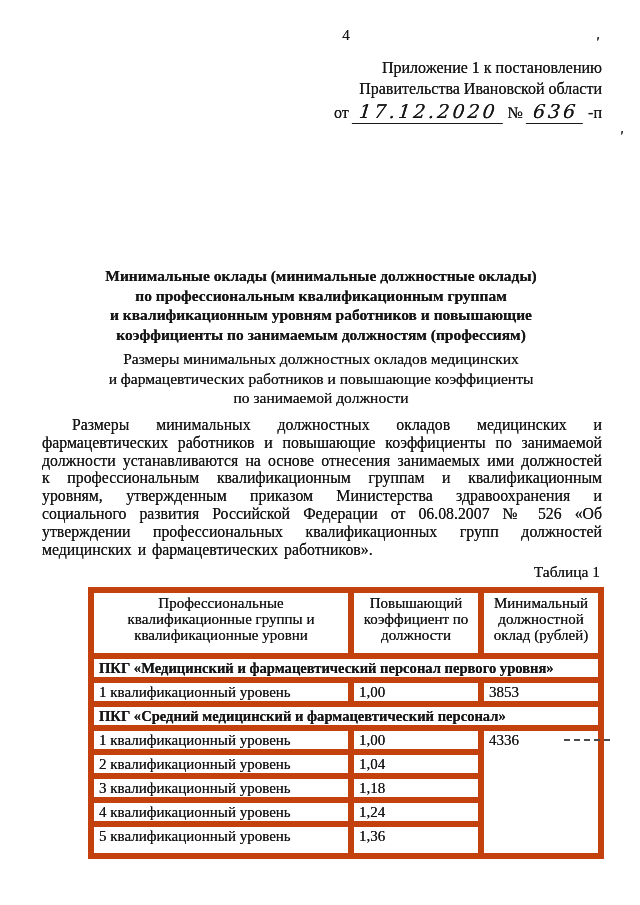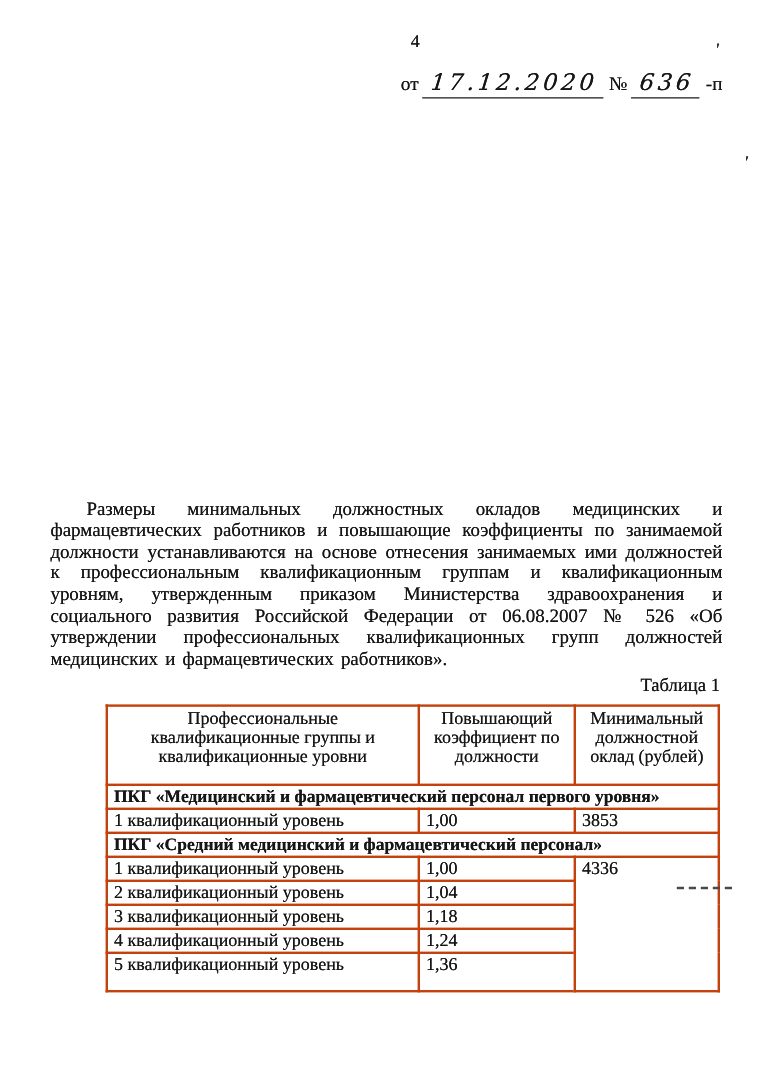--- a/index.html
+++ b/index.html
@@ -102,21 +102,21 @@
     top: 587px; left: 88px;
     width: 510px;
     border-collapse: collapse;
     table-layout: fixed;
     font-size: 15px;
   }
   .salary-table col.c1 { width: 260px; }
   .salary-table col.c2 { width: 130px; }
   .salary-table col.c3 { width: 120px; }
   .salary-table th, .salary-table td {
-    border: 2px solid #c2410c;
+    border: 6px solid #c2410c;
     padding: 1px 5px;
     overflow: hidden;
   }
   .salary-table th {
     font-weight: normal;
     text-align: center;
     vertical-align: top;
     line-height: 16px;
     padding-top: 2px;
     height: 66px;
@@ -144,31 +144,40 @@
 <body>
 
 <div class="page">
 
   <div class="page-number">4</div>
 
   <div class="artifact a1">'</div>
   <div class="artifact a2">'</div>
 
   <div class="appendix-decree">
+    <div class="pre">Приложение 1 к постановлению
+Правительства Ивановской области</div>
     <div class="date-line">
       <span>от</span>
       <span class="handwritten hw-date">17.12.2020</span>
       <span>№</span>
       <span class="handwritten hw-num">636</span>
       <span>-п</span>
     </div>
   </div>
 
 
-
+  <div class="doc-title pre">Минимальные оклады (минимальные должностные оклады)
+по профессиональным квалификационным группам
+и квалификационным уровням работников и повышающие
+коэффициенты по занимаемым должностям (профессиям)</div>
+
+  <div class="doc-subtitle pre">Размеры минимальных должностных окладов медицинских
+и фармацевтических работников и повышающие коэффициенты
+по занимаемой должности</div>
 
   <div class="body-paragraph">Размеры минимальных должностных окладов медицинских и фармацевтических работников и повышающие коэффициенты по занимаемой должности устанавливаются на основе отнесения занимаемых ими должностей к профессиональным квалификационным группам и квалификационным уровням, утвержденным приказом Министерства здравоохранения и социального развития Российской Федерации от 06.08.2007 № 526 «Об утверждении профессиональных квалификационных групп должностей медицинских и фармацевтических работников».</div>
 
   <div class="table-caption">Таблица 1</div>
 
   <table class="salary-table">
     <colgroup>
         <col class="c1">
         <col class="c2">
         <col class="c3">

